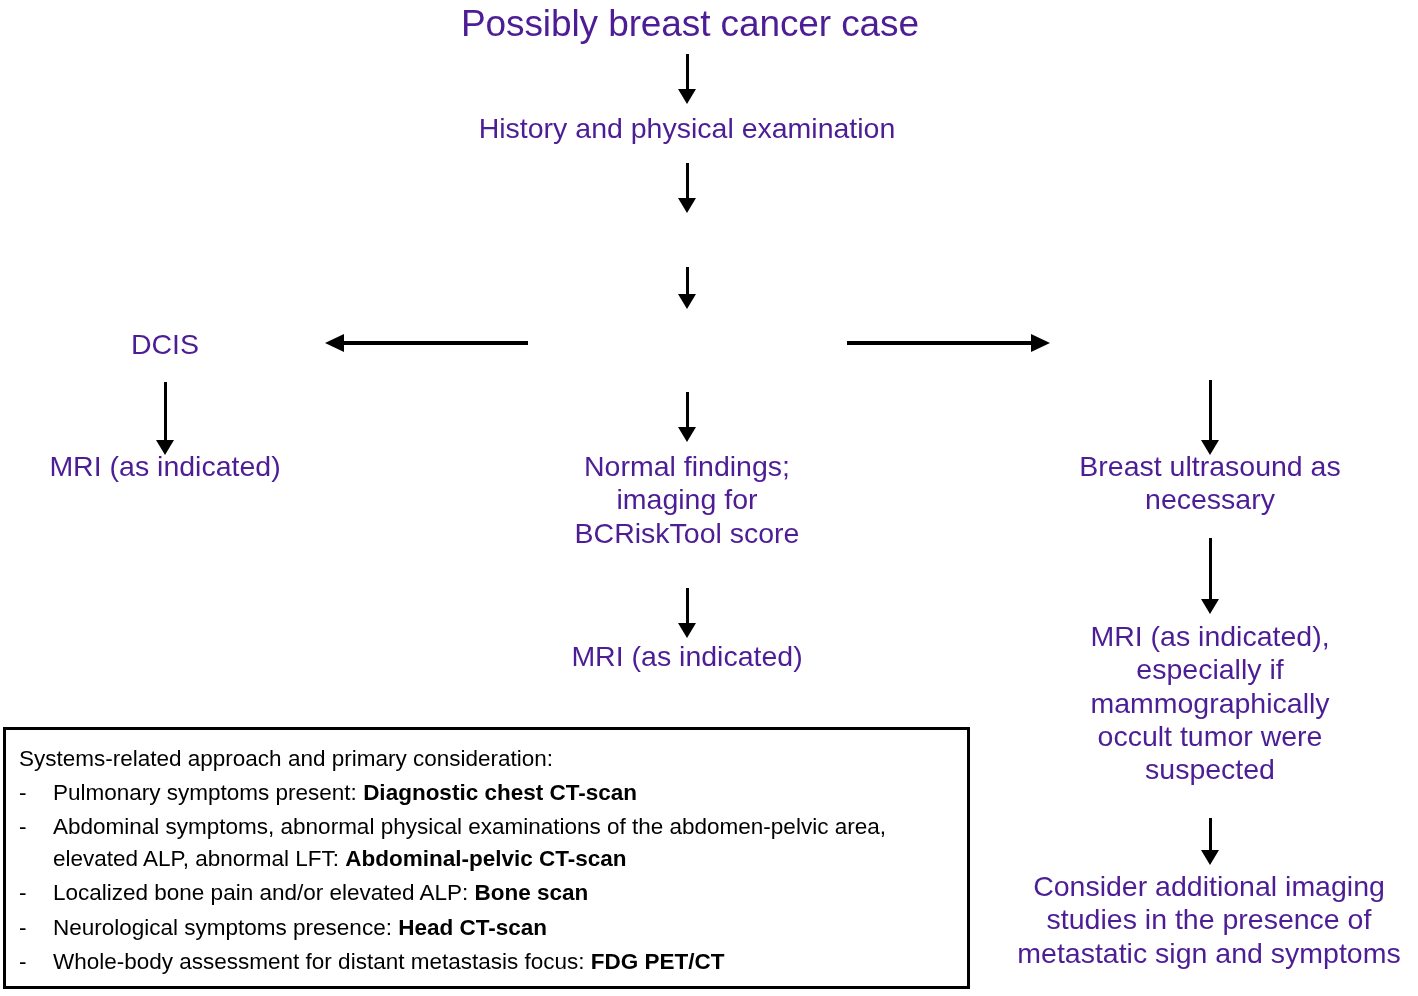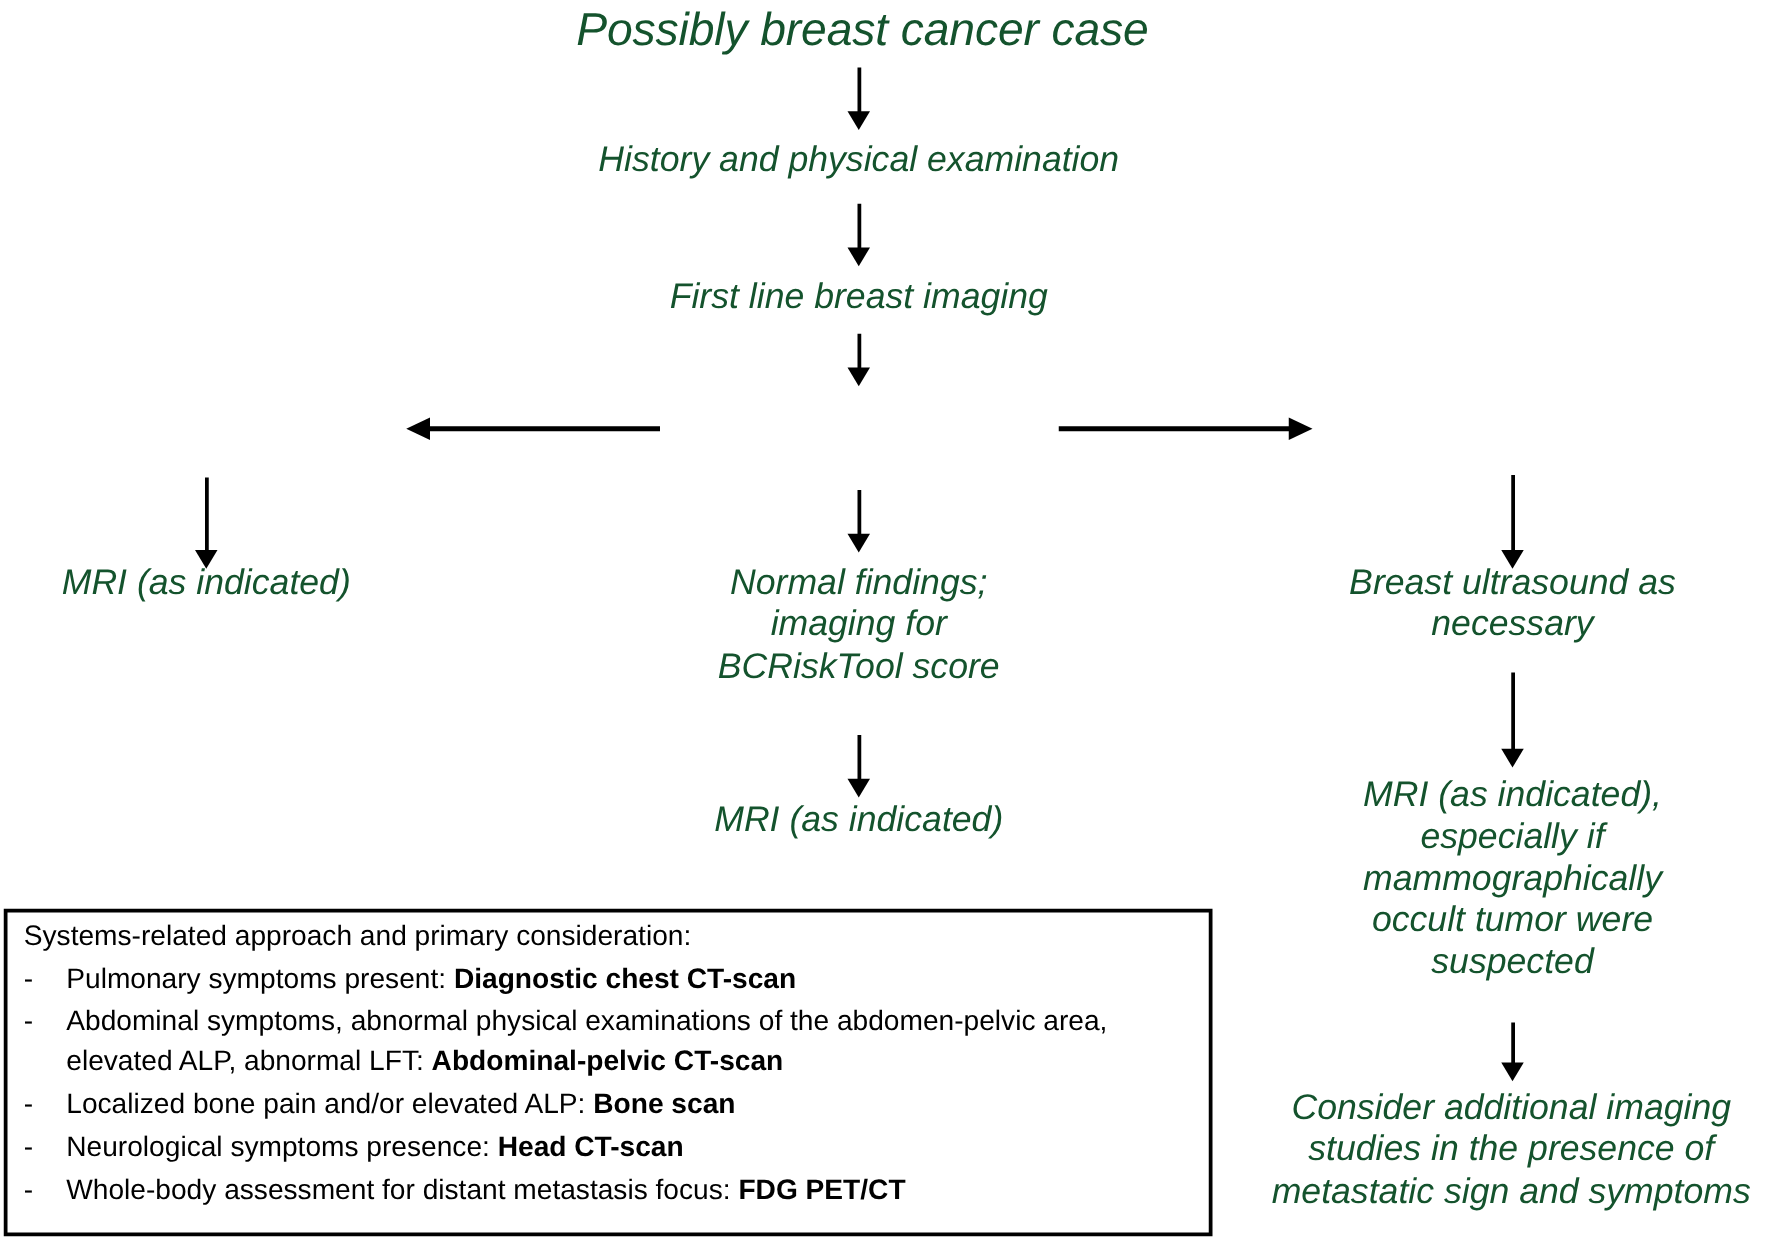--- a/index.html
+++ b/index.html
@@ -17,23 +17,22 @@
     height: 996px;
     background: #ffffff;
     overflow: hidden;
   }
 
   
   .node {
     position: absolute;
     text-align: center;
     line-height: 1.17;
-    color: #14532d;
+    color: #4c1d95;
     white-space: pre-line;
-    font-style: italic;
   }
   .title {
     font-size: 37px;
     letter-spacing: -0.1px;
   }
   .n28 { font-size: 28.5px; }
 
   
   .v-arrow {
     position: absolute;
@@ -87,21 +86,21 @@
     position: absolute;
     left: 3px;
     top: 727px;
     width: 967px;
     height: 262px;
     border: 3px solid #000;
     box-sizing: border-box;
     background: #fff;
   }
   #systems-box .box-inner {
-    padding: 4px 10px 0 13px;
+    padding: 14px 10px 0 13px;
   }
   .box-heading {
     font-size: 22.5px;
     line-height: 1.32;
     margin-bottom: 2px;
   }
   .bullet-row {
     display: flex;
     font-size: 22.5px;
     line-height: 1.40;
@@ -128,21 +127,20 @@
     <span class="head"></span>
   </div>
 
   <div class="node n28" style="left:387px; top:112px; width:600px;">History and physical examination</div>
 
   <div class="v-arrow" style="left:678px; top:163px; width:18px; height:50px;">
     <span class="shaft" style="height:36px;"></span>
     <span class="head"></span>
   </div>
 
-  <div class="node n28" style="left:387px; top:221px; width:600px;">First line breast imaging</div>
 
   <div class="v-arrow" style="left:678px; top:267px; width:18px; height:42px;">
     <span class="shaft" style="height:29px;"></span>
     <span class="head"></span>
   </div>
 
 
   <div class="h-arrow left" style="left:325px; top:334px; width:203px;">
     <span class="shaft"></span>
     <span class="head"></span>
@@ -162,20 +160,21 @@
 imaging for
 BCRiskTool score</div>
 
   <div class="v-arrow" style="left:678px; top:588px; width:18px; height:50px;">
     <span class="shaft" style="height:36px;"></span>
     <span class="head"></span>
   </div>
 
   <div class="node n28" style="left:537px; top:640px; width:300px;">MRI (as indicated)</div>
 
+  <div class="node n28" style="left:45px; top:328px; width:240px;">DCIS</div>
 
   <div class="v-arrow" style="left:156px; top:382px; width:18px; height:73px;">
     <span class="shaft" style="height:59px;"></span>
     <span class="head"></span>
   </div>
 
   <div class="node n28" style="left:15px; top:450px; width:300px;">MRI (as indicated)</div>
 
 
   <div class="v-arrow" style="left:1201px; top:380px; width:18px; height:75px;">

